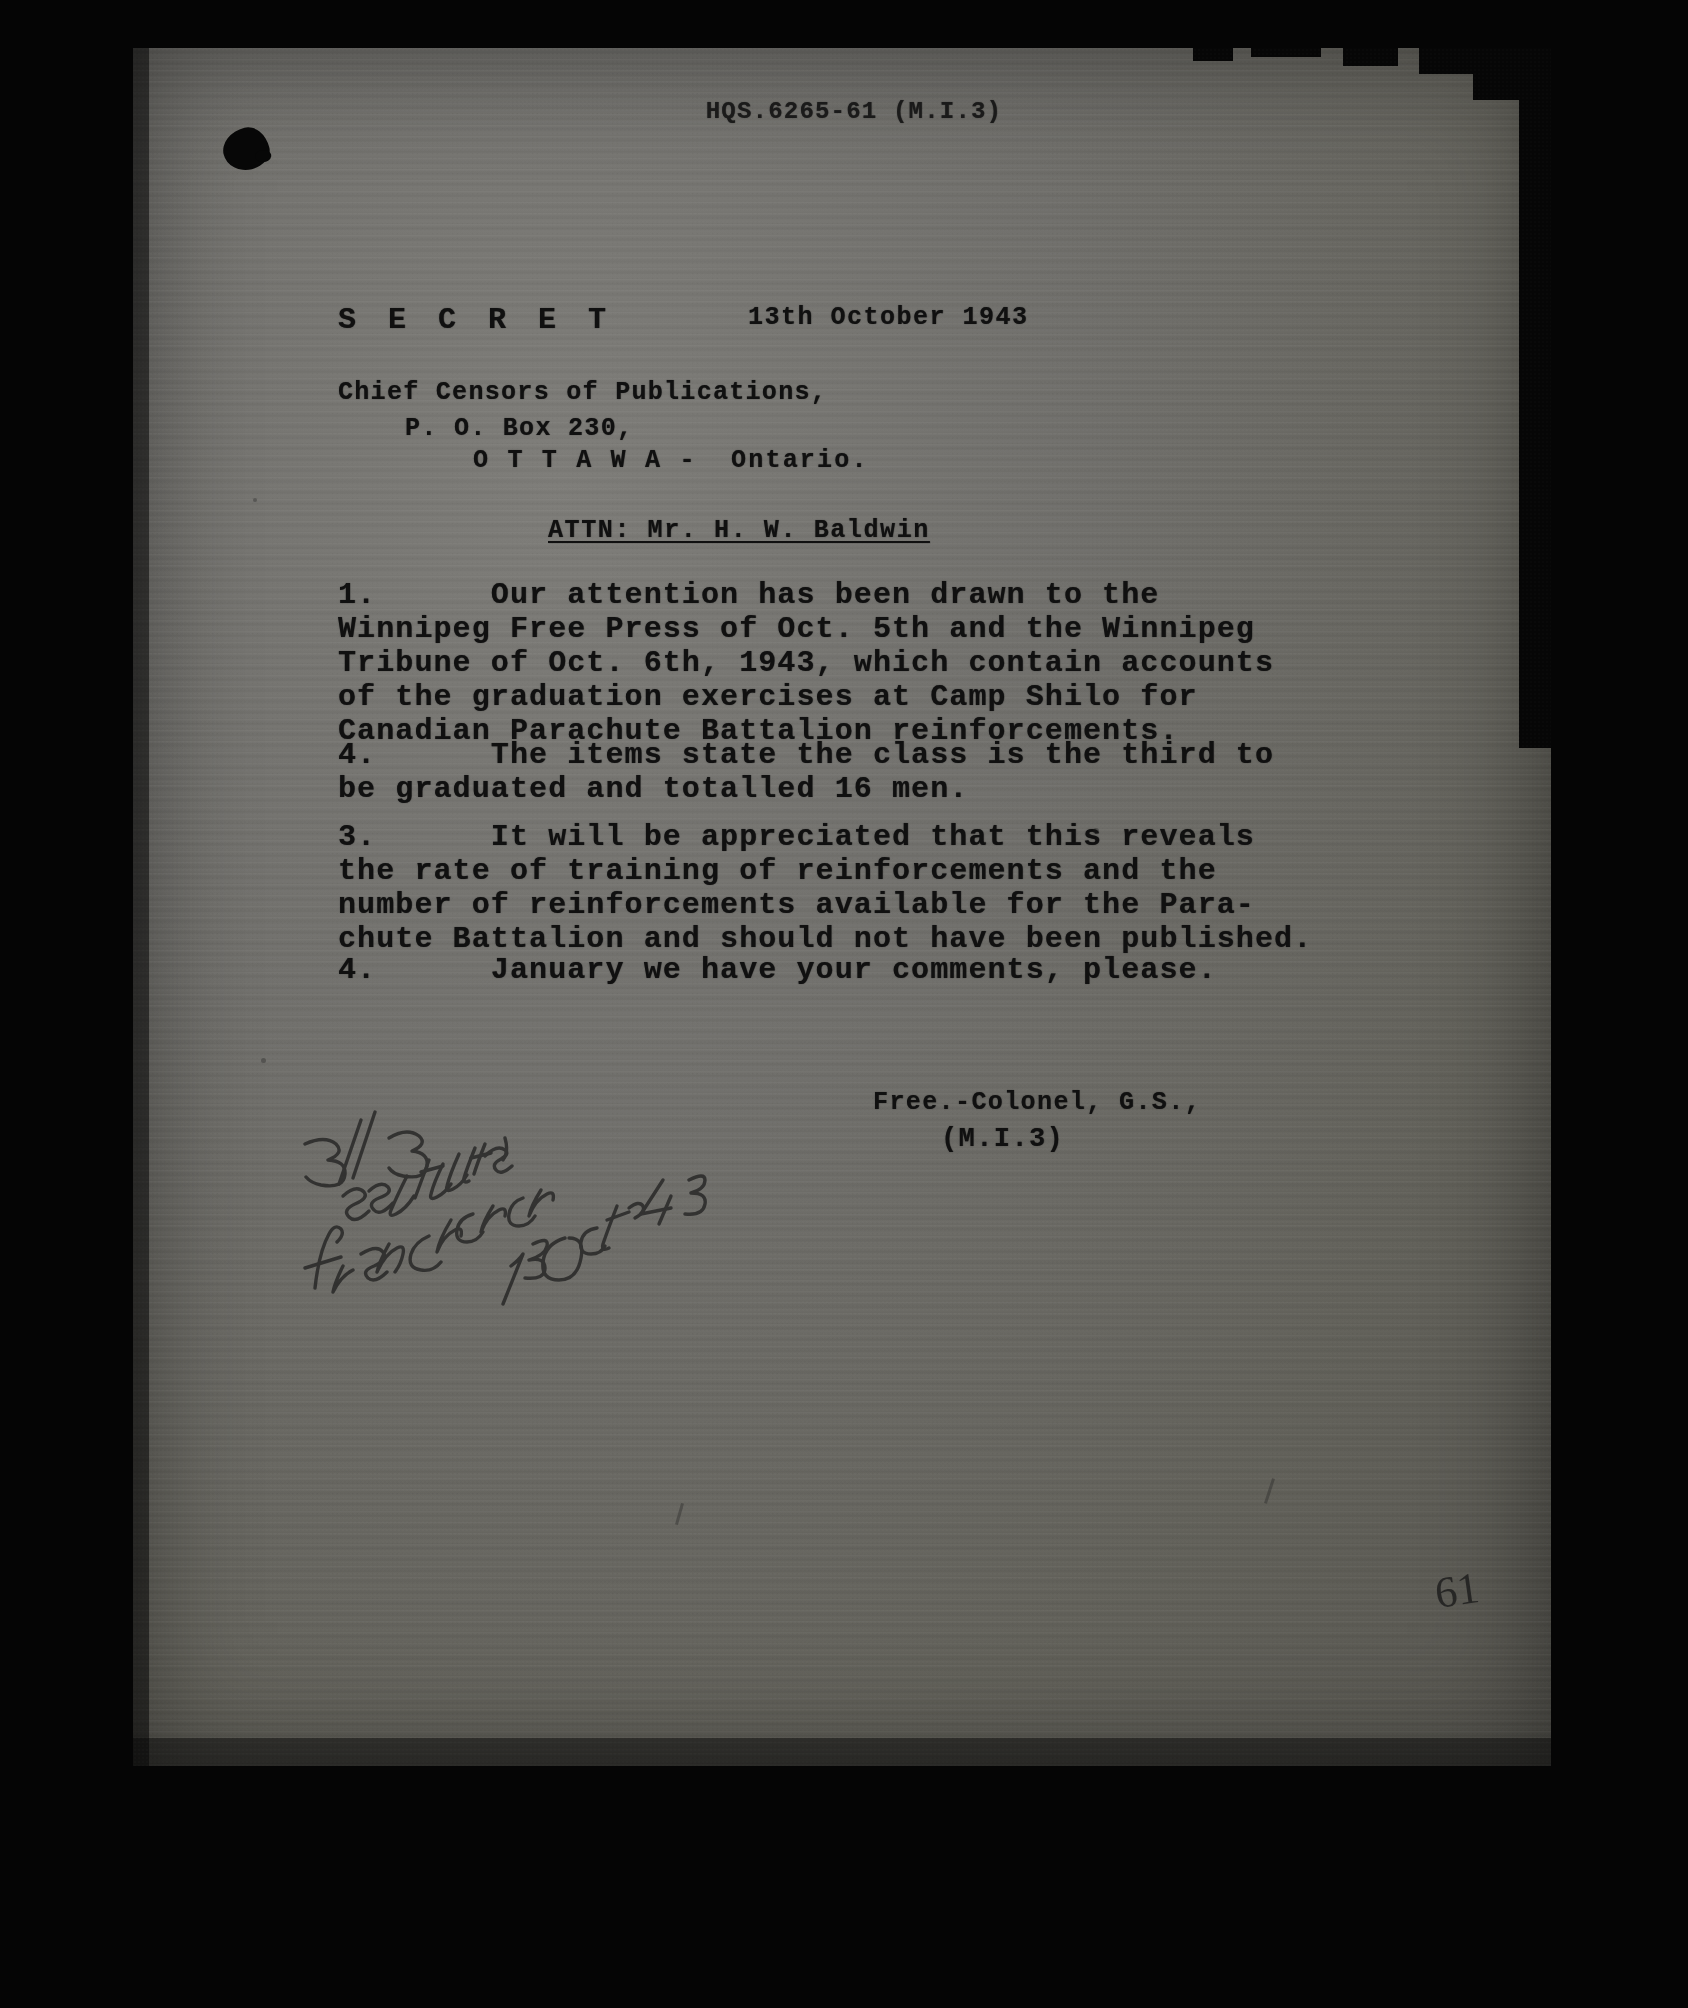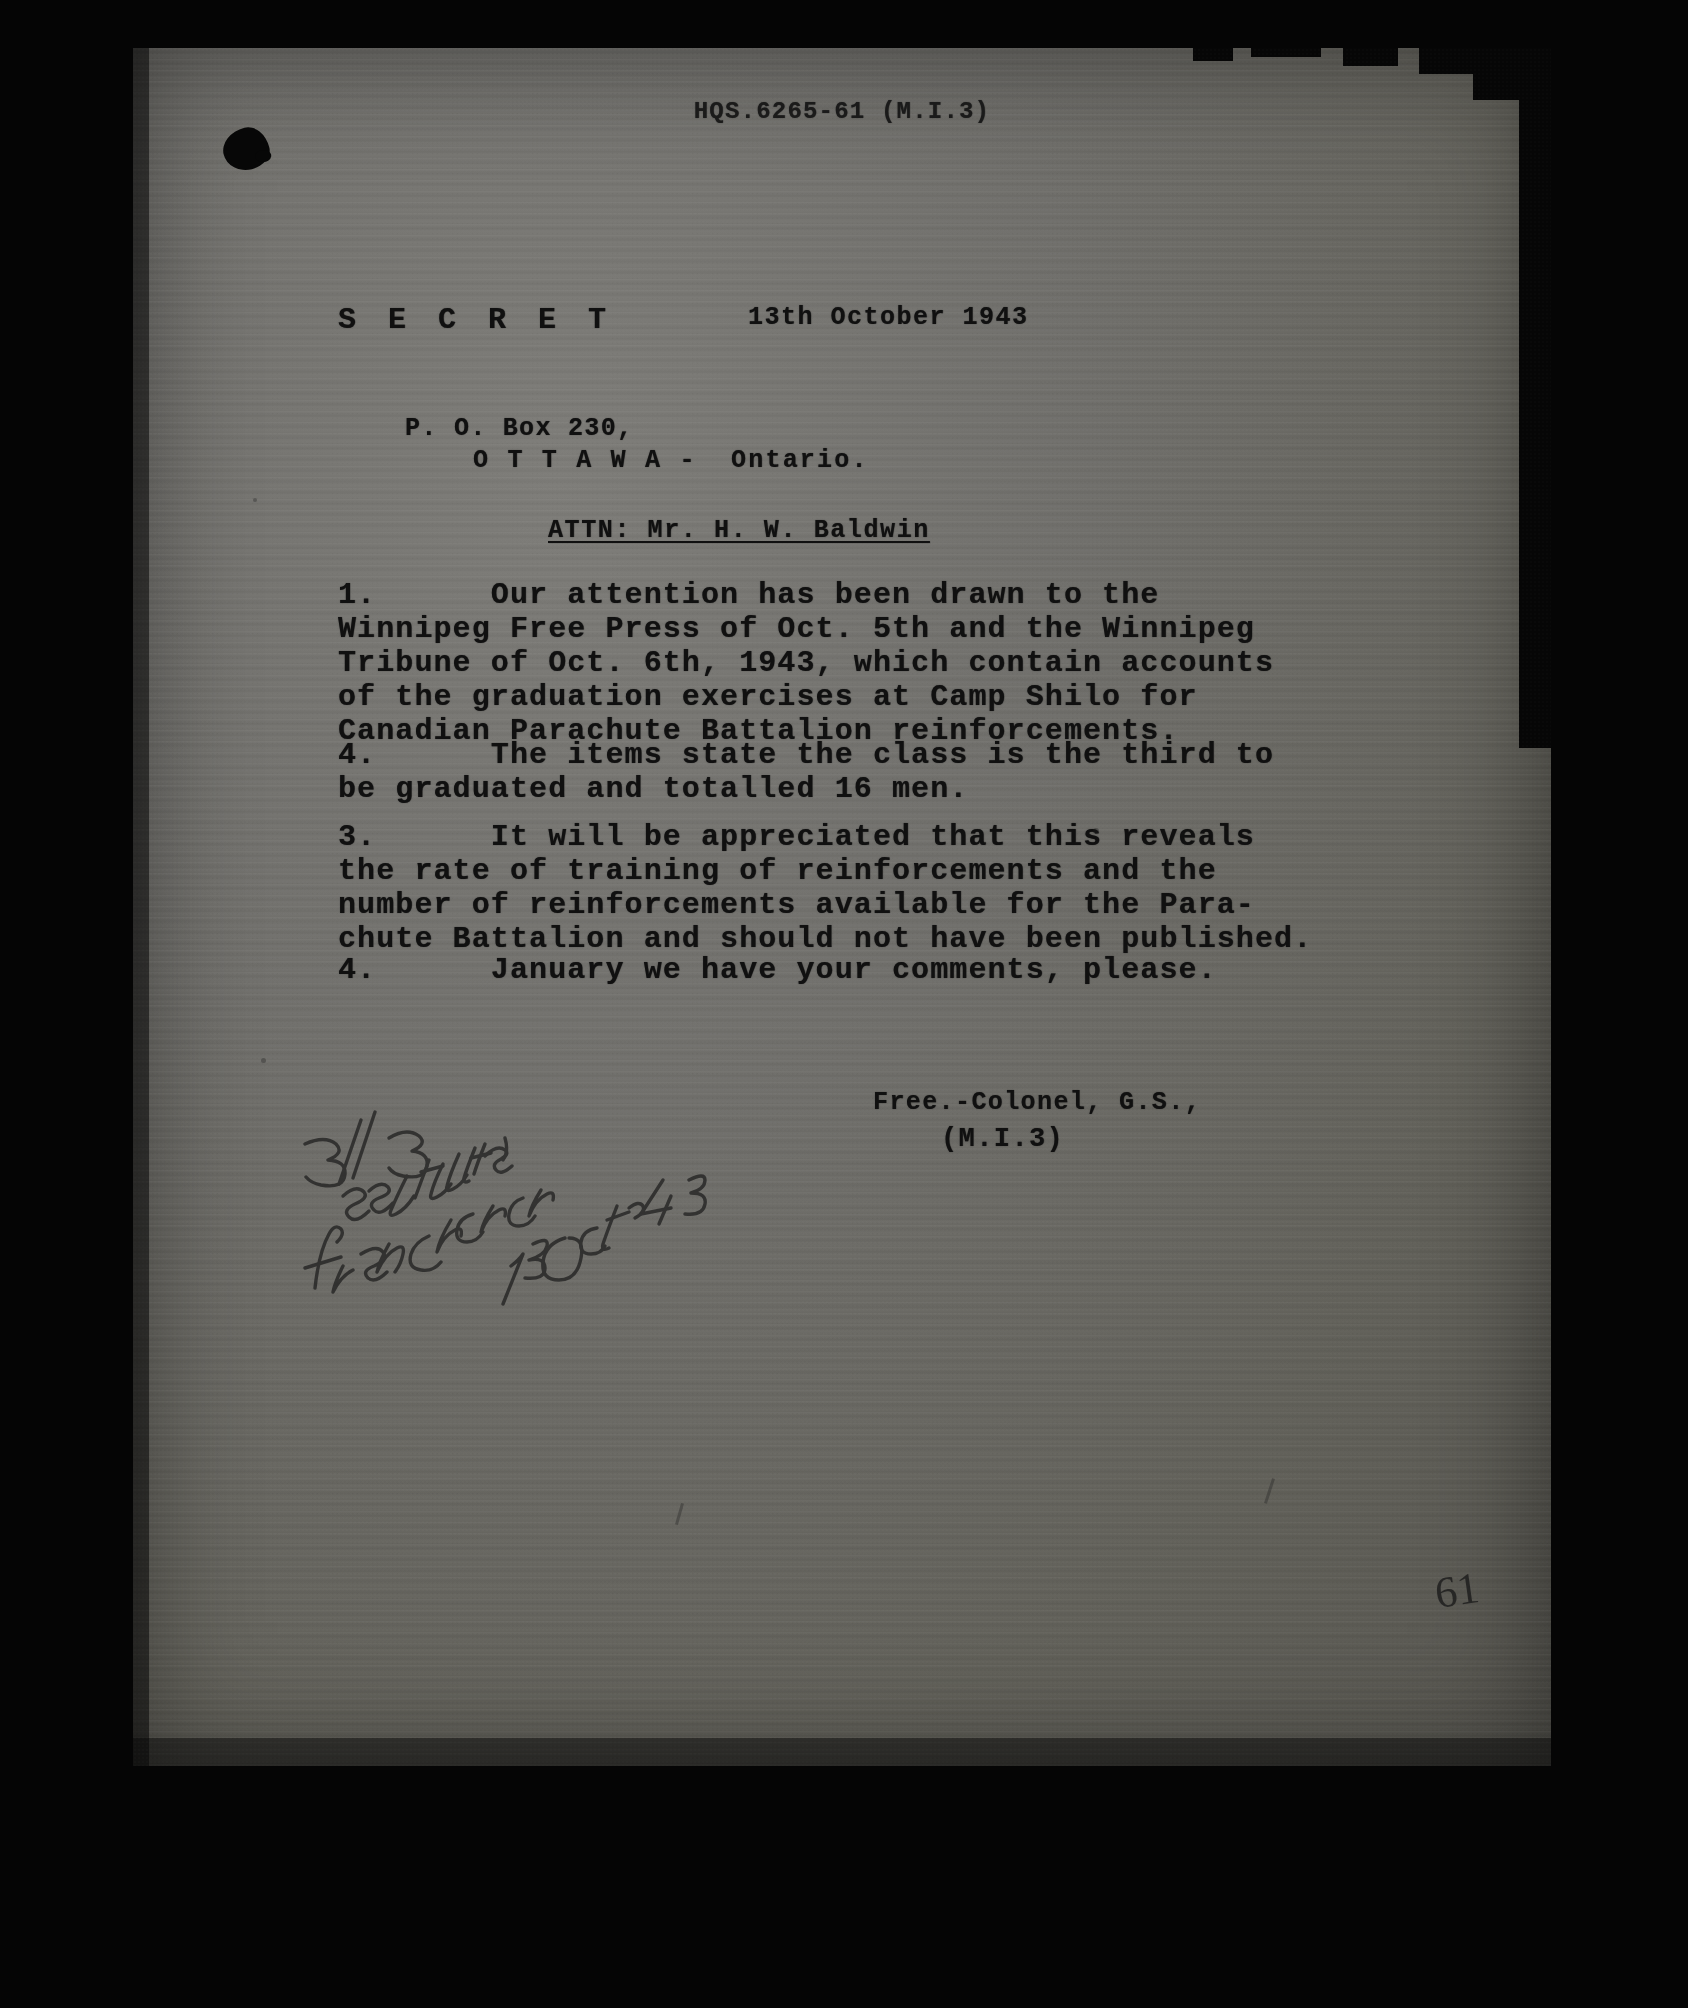--- a/index.html
+++ b/index.html
@@ -84,20 +84,21 @@
   }
 
   #file-ref {
     left: 0; top: 50px;
     width: 1418px;
     text-align: center;
     font-size: 24px;
     letter-spacing: 1.2px;
     color: #141414;
     opacity: .92;
+    padding-left: 12px;
   }
 
   #classification {
     left: 205px; top: 255px;
     font-size: 30px;
     letter-spacing: 7px;
   }
   #date-line {
     left: 615px; top: 255px;
     font-size: 25px;
@@ -209,20 +210,21 @@
     <div class="edge-nick" style="left:0; top:0; width:16px; height:1718px; opacity:.55;"></div>
     <div class="edge-nick" style="left:0; top:1690px; width:1418px; height:28px; opacity:.5;"></div>
 
     <div class="typed" id="file-ref">HQS.6265-61 (M.I.3)</div>
 
     <div id="ink-blot"></div>
 
     <div class="typed" id="classification">S E C R E T</div>
     <div class="typed" id="date-line">13th October 1943</div>
 
+    <div class="typed addr" id="addr1">Chief Censors of Publications,</div>
     <div class="typed addr" id="addr2">P. O. Box 230,</div>
     <div class="typed addr" id="addr3">O T T A W A -  Ontario.</div>
 
     <div class="typed" id="attention">ATTN: Mr. H. W. Baldwin</div>
 
     <div class="typed para" id="para1">1.      Our attention has been drawn to the
 Winnipeg Free Press of Oct. 5th and the Winnipeg
 Tribune of Oct. 6th, 1943, which contain accounts
 of the graduation exercises at Camp Shilo for
 Canadian Parachute Battalion reinforcements.</div>

